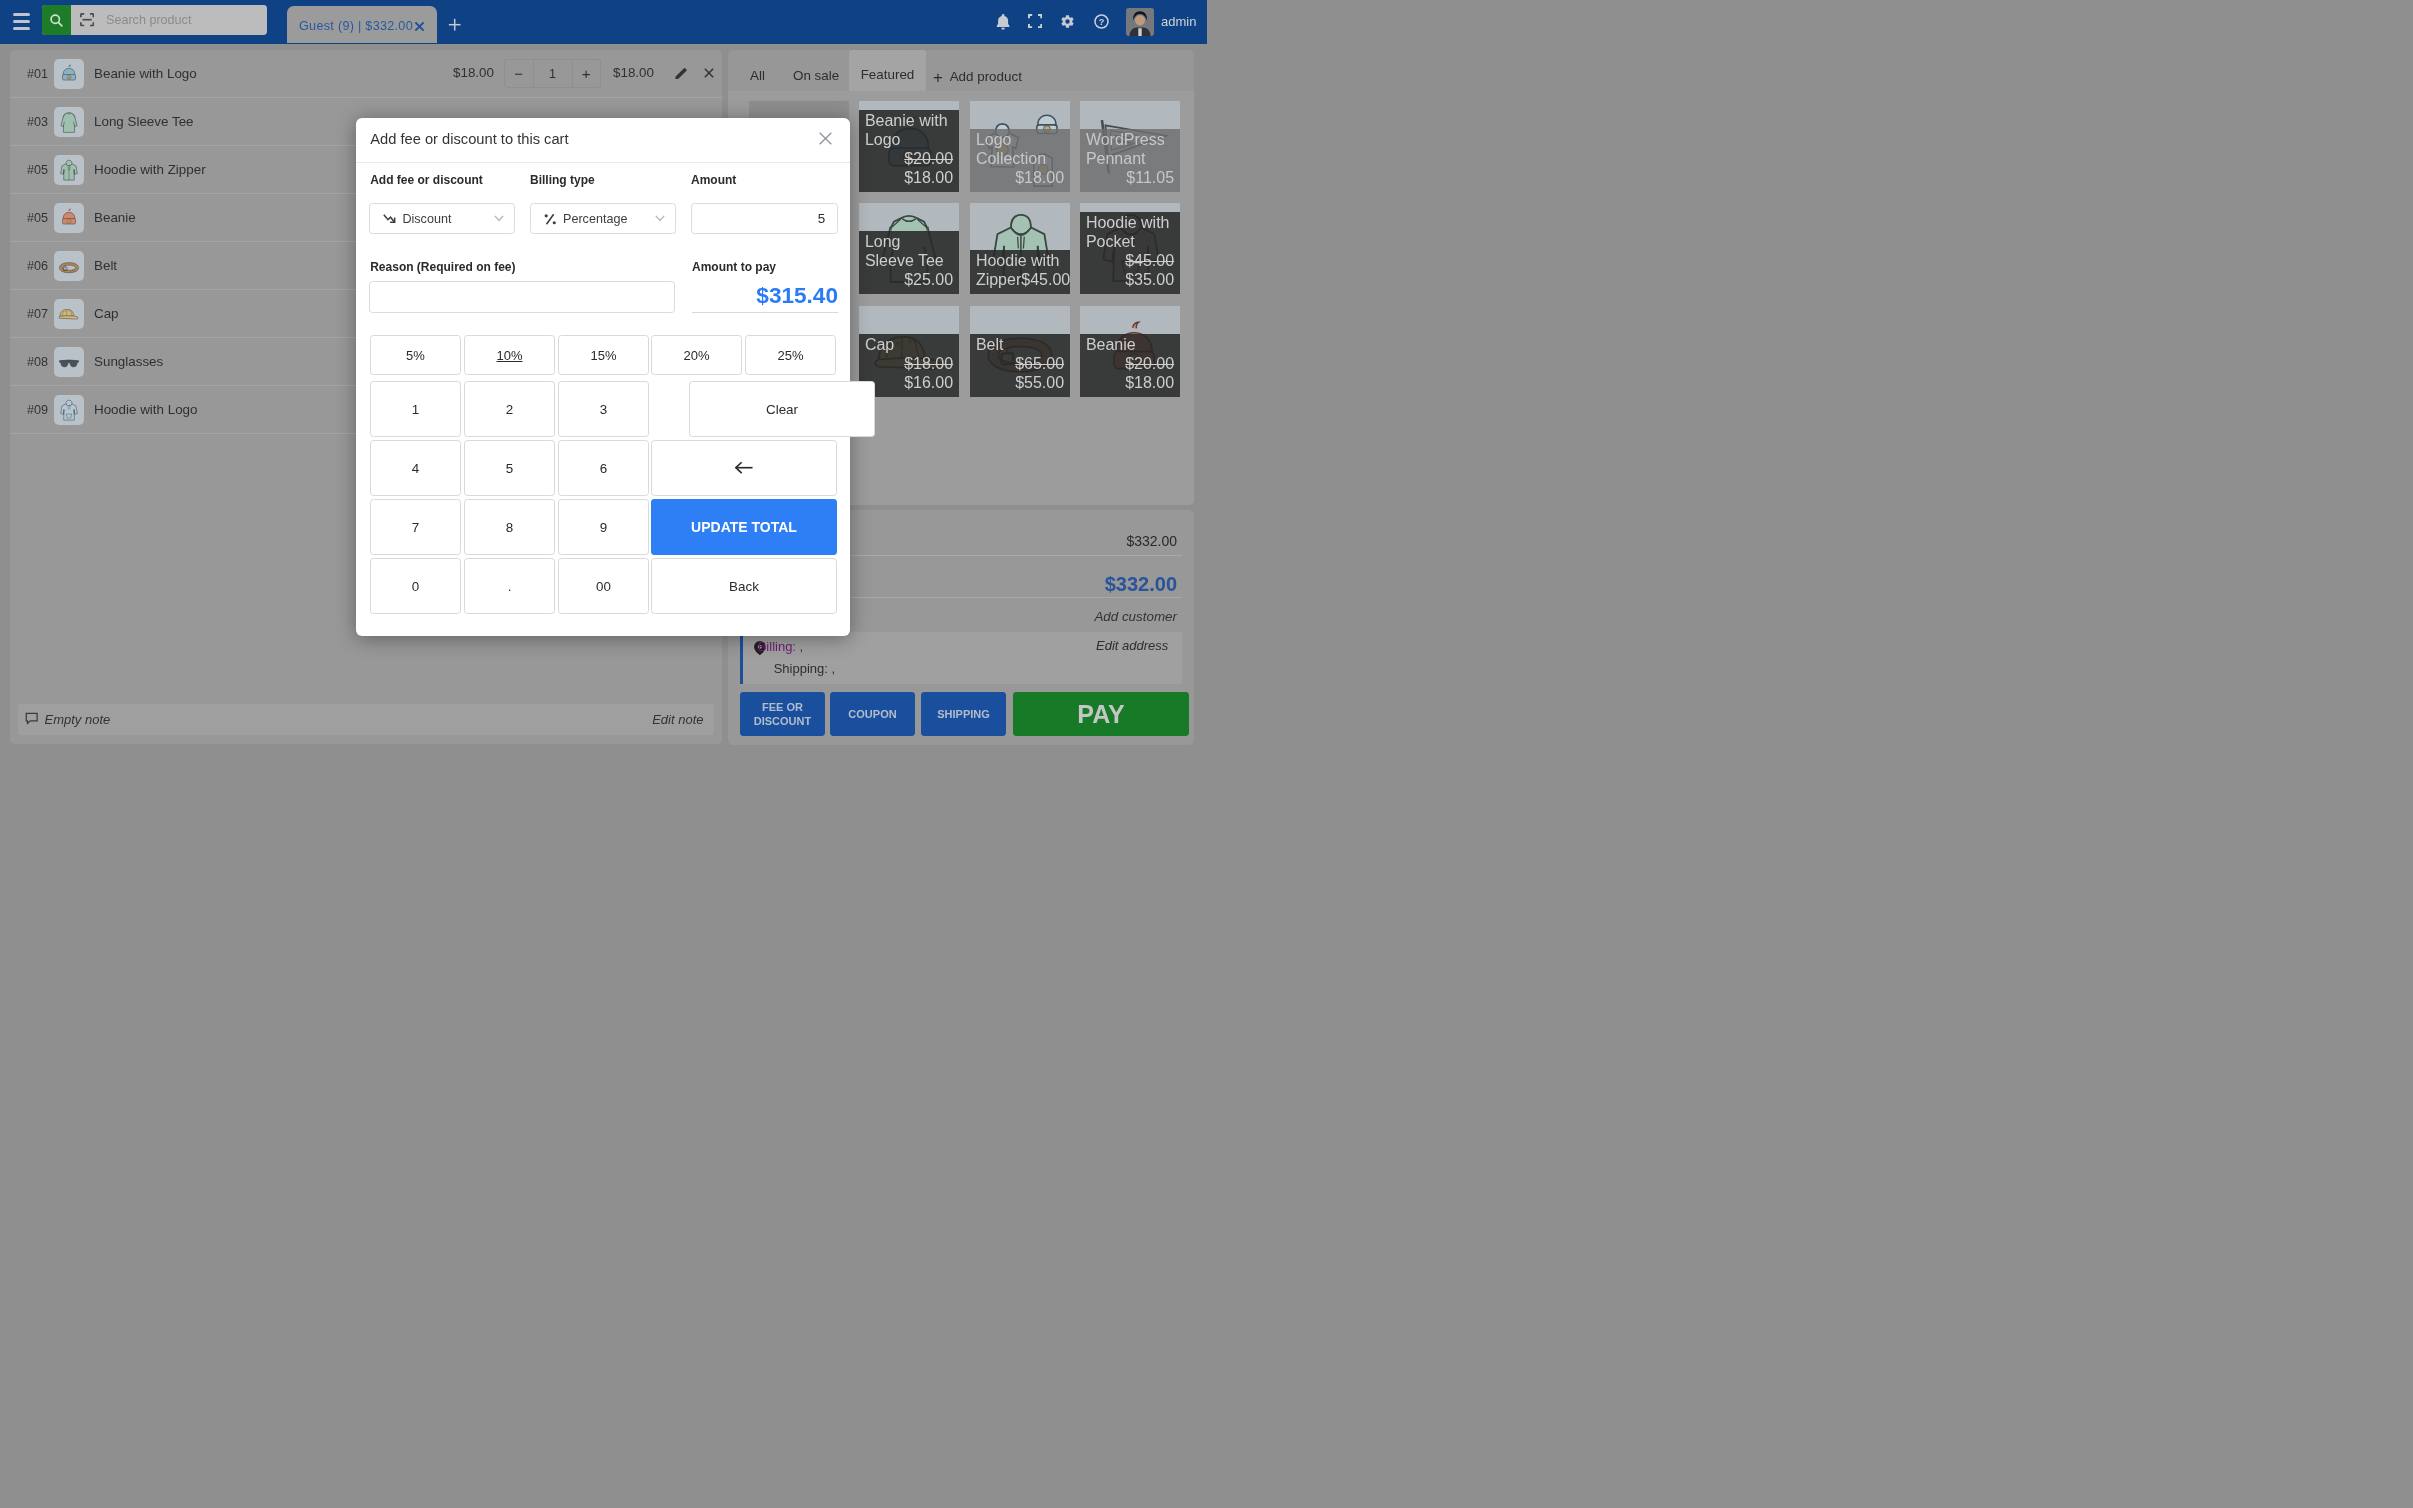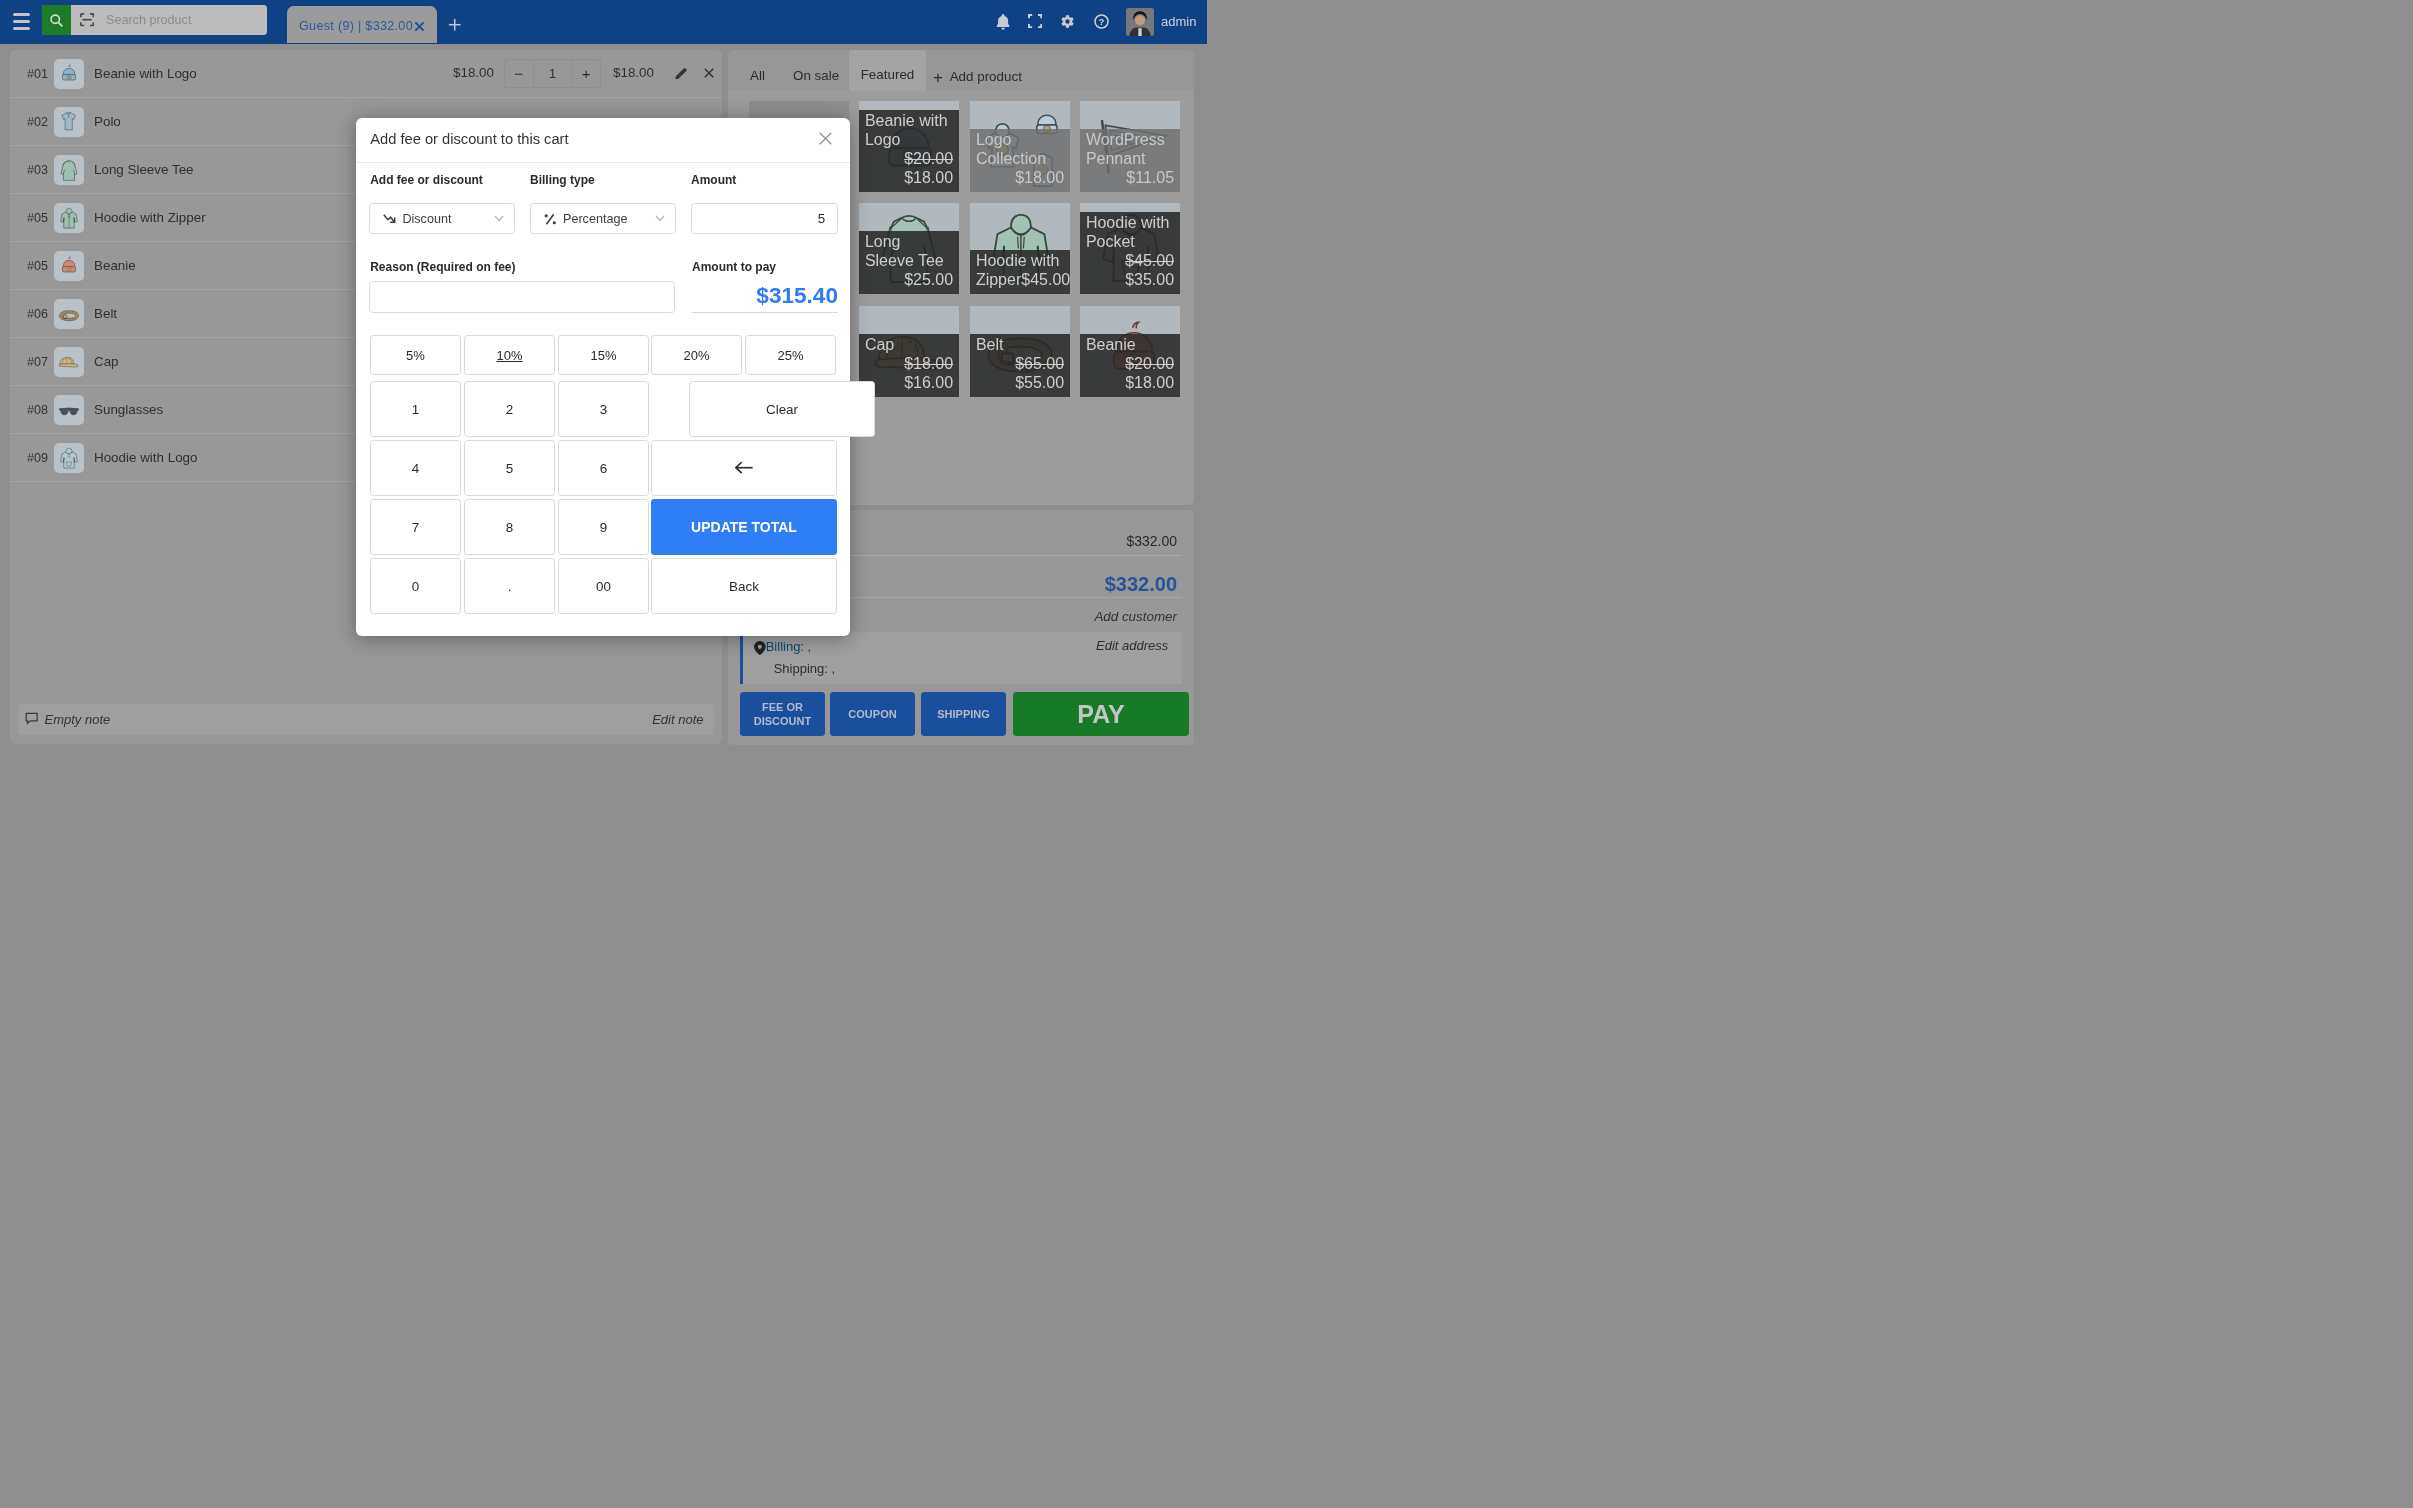--- a/index.html
+++ b/index.html
@@ -248,29 +248,20 @@
           <path fill="#333" d="M0 14 l1 -4 L10.5 0.5 a1.4 1.4 0 0 1 2 0 l1 1 a1.4 1.4 0 0 1 0 2 L4 13z"></path>
         </svg>
       <svg class="abs" style="left:694px;top:18.4px" width="10" height="10" viewBox="0 0 12 12">
           <g stroke="#333" stroke-width="1.8">
             <line x1="1" y1="1" x2="11" y2="11"></line>
             <line x1="11" y1="1" x2="1" y2="11"></line>
           </g>
         </svg>
     </div>
     <div class="crow">
-        <span class="cnum">#02</span>
-        <div class="cthumb"><svg width="30" height="30" viewBox="0 0 100 100">
-            <g transform="translate(9,9) scale(0.8)" style="fill:#9cbac7;stroke:#42505a">
-              <use href="#sym-polo"></use>
-            </g>
-          </svg></div>
-        <span class="cname">Polo</span>
-      </div>
-    <div class="crow">
         <span class="cnum">#03</span>
         <div class="cthumb"><svg width="30" height="30" viewBox="0 0 100 100">
             <g transform="translate(8,9) scale(0.84)" style="fill:#9fc0b1;stroke:#3b4741">
               <use href="#sym-tee"></use>
             </g>
           </svg></div>
         <span class="cname">Long Sleeve Tee</span>
       </div>
     <div class="crow">
         <span class="cnum">#05</span>
@@ -454,21 +445,21 @@
   <div id="totpanel">
     <div class="trow-sub" style="top:22.6px">$332.00</div>
     <div class="abs" style="left:11.7px;top:45px;width:442px;height:0.8px;background:#a9a9a9"></div>
     <div class="trow-tot" style="top:63px">$332.00</div>
     <div class="abs" style="left:11.7px;top:87px;width:442px;height:0.8px;background:#a9a9a9"></div>
     <div class="addcust" style="top:99px">Add customer</div>
     <div id="addr">
       <svg class="abs" style="left:11.7px;top:9.2px" width="11.7" height="14.2" viewBox="0 0 14 17">
           <path fill="#222" d="M7 0 a7 7 0 0 1 7 7 c0 4.5 -5 8.5 -7 10 C5 15.5 0 11.5 0 7 a7 7 0 0 1 7 -7z M7 4.5 a2.5 2.5 0 1 0 0 5 2.5 2.5 0 0 0 0 -5z"></path>
         </svg>
-      <span class="abs" style="left:23px;top:6.7px;font-size:13px;color:#0c4a6e">Billing: ,</span>
+      <span class="abs" style="left:15px;top:6.7px;font-size:13px;color:#701a75">Billing: ,</span>
       <span class="abs" style="left:31px;top:29px;font-size:13px;color:#2e2e2e">Shipping: ,</span>
       <span class="abs" style="right:13.4px;top:5.9px;font-style:italic;font-size:13px;color:#2e2e2e">Edit address</span>
     </div>
     <div class="btn" style="left:12px; width:85px; font-size:11px; line-height:1.3;">FEE OR<br>DISCOUNT</div>
     <div class="btn" style="left:102px; width:85px; font-size:11px;">COUPON</div>
     <div class="btn" style="left:193px; width:85px; font-size:11px;">SHIPPING</div>
     <div class="btn" style="left:285px; width:176px; background:#177a27; font-size:25px; color:#c2c6c7;">PAY</div>
   </div>
 
   <div id="modal">

